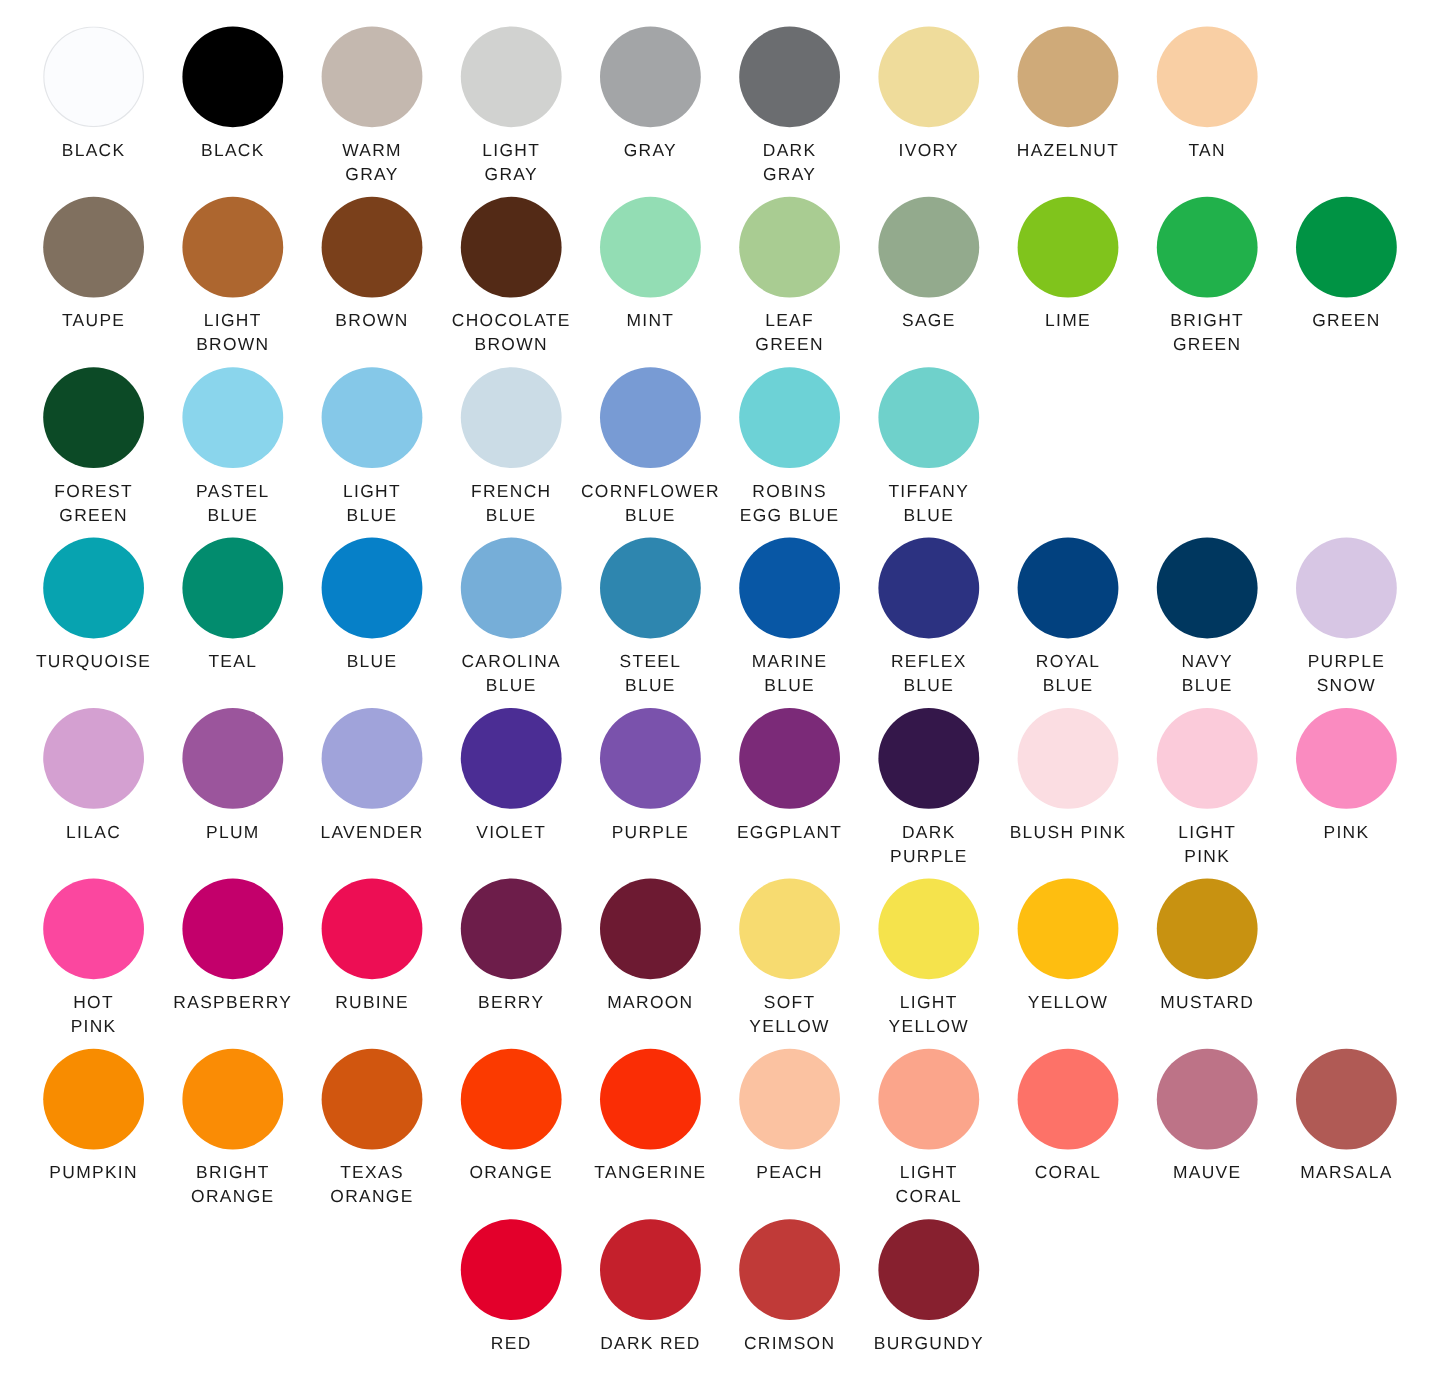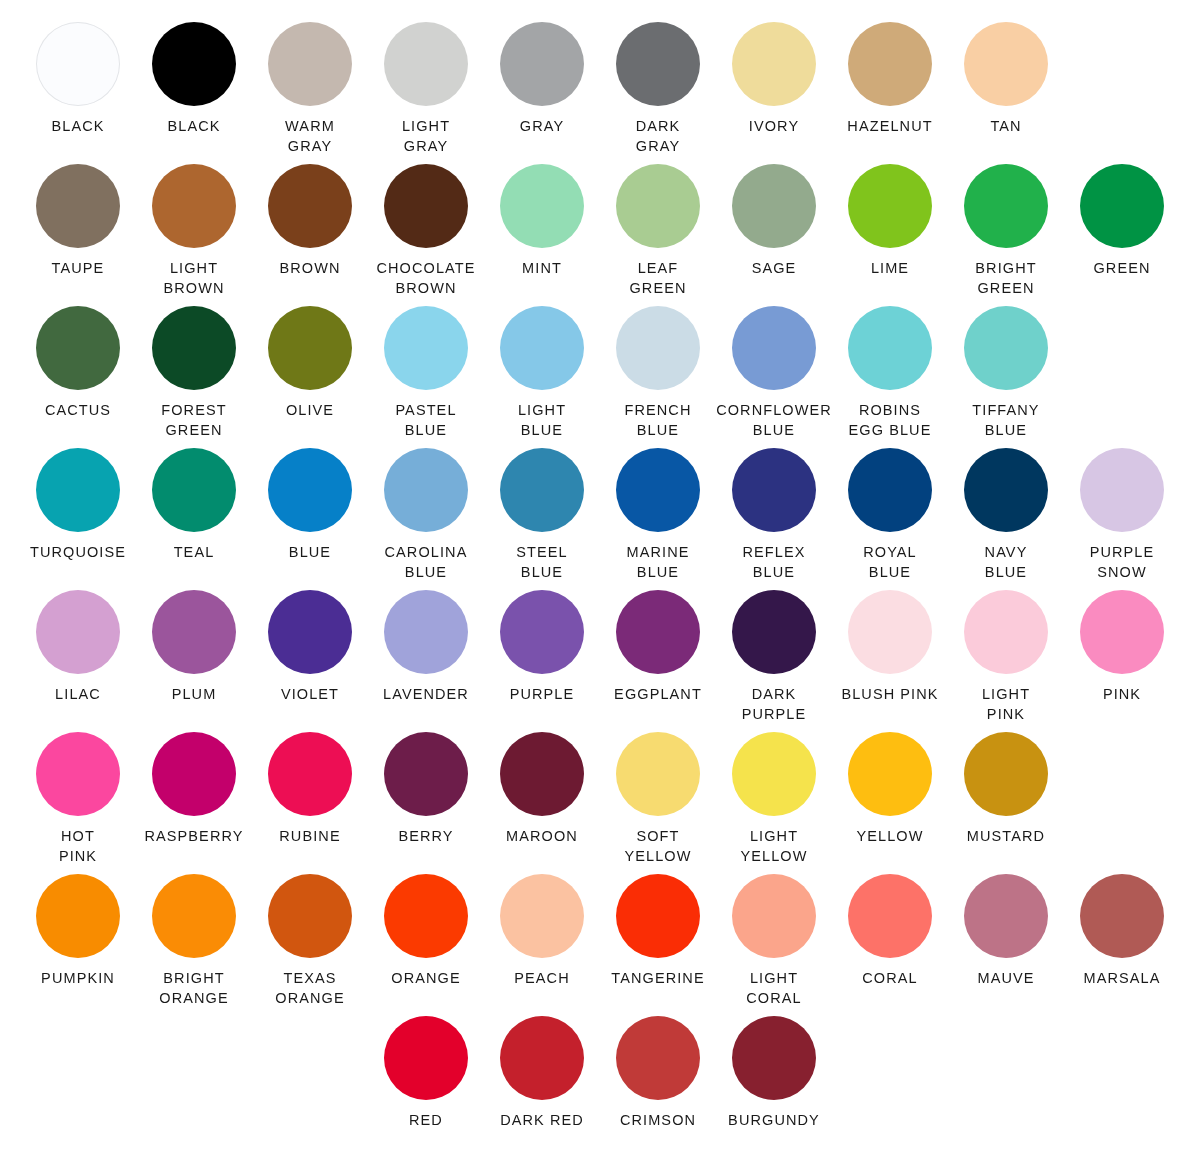--- a/index.html
+++ b/index.html
@@ -141,33 +141,25 @@
         <span class="label">BRIGHT
 GREEN</span>
       </div>
       <div class="swatch-cell">
         <span class="dot" style="background: rgb(0, 147, 68);"></span>
         <span class="label">GREEN</span>
       </div>
     </div>
     <div class="swatch-row">
       <div class="swatch-cell">
-        <span class="dot" style="background: rgb(65, 105, 63);"></span>
-        <span class="label">CACTUS</span>
-      </div>
-      <div class="swatch-cell">
         <span class="dot" style="background: rgb(12, 74, 38);"></span>
         <span class="label">FOREST
 GREEN</span>
       </div>
       <div class="swatch-cell">
-        <span class="dot" style="background: rgb(111, 120, 23);"></span>
-        <span class="label">OLIVE</span>
-      </div>
-      <div class="swatch-cell">
         <span class="dot" style="background: rgb(138, 213, 236);"></span>
         <span class="label">PASTEL
 BLUE</span>
       </div>
       <div class="swatch-cell">
         <span class="dot" style="background: rgb(133, 200, 232);"></span>
         <span class="label">LIGHT
 BLUE</span>
       </div>
       <div class="swatch-cell">
@@ -243,26 +235,26 @@
     <div class="swatch-row">
       <div class="swatch-cell">
         <span class="dot" style="background: rgb(212, 160, 209);"></span>
         <span class="label">LILAC</span>
       </div>
       <div class="swatch-cell">
         <span class="dot" style="background: rgb(155, 85, 156);"></span>
         <span class="label">PLUM</span>
       </div>
       <div class="swatch-cell">
+        <span class="dot" style="background: rgb(160, 163, 218);"></span>
+        <span class="label">LAVENDER</span>
+      </div>
+      <div class="swatch-cell">
         <span class="dot" style="background: rgb(75, 45, 148);"></span>
         <span class="label">VIOLET</span>
-      </div>
-      <div class="swatch-cell">
-        <span class="dot" style="background: rgb(160, 163, 218);"></span>
-        <span class="label">LAVENDER</span>
       </div>
       <div class="swatch-cell">
         <span class="dot" style="background: rgb(122, 82, 172);"></span>
         <span class="label">PURPLE</span>
       </div>
       <div class="swatch-cell">
         <span class="dot" style="background: rgb(123, 42, 120);"></span>
         <span class="label">EGGPLANT</span>
       </div>
       <div class="swatch-cell">
@@ -338,26 +330,26 @@
       <div class="swatch-cell">
         <span class="dot" style="background: rgb(209, 86, 15);"></span>
         <span class="label">TEXAS
 ORANGE</span>
       </div>
       <div class="swatch-cell">
         <span class="dot" style="background: rgb(251, 58, 0);"></span>
         <span class="label">ORANGE</span>
       </div>
       <div class="swatch-cell">
+        <span class="dot" style="background: rgb(250, 45, 5);"></span>
+        <span class="label">TANGERINE</span>
+      </div>
+      <div class="swatch-cell">
         <span class="dot" style="background: rgb(251, 194, 161);"></span>
         <span class="label">PEACH</span>
-      </div>
-      <div class="swatch-cell">
-        <span class="dot" style="background: rgb(250, 45, 5);"></span>
-        <span class="label">TANGERINE</span>
       </div>
       <div class="swatch-cell">
         <span class="dot" style="background: rgb(251, 165, 139);"></span>
         <span class="label">LIGHT
 CORAL</span>
       </div>
       <div class="swatch-cell">
         <span class="dot" style="background: rgb(253, 114, 104);"></span>
         <span class="label">CORAL</span>
       </div>

